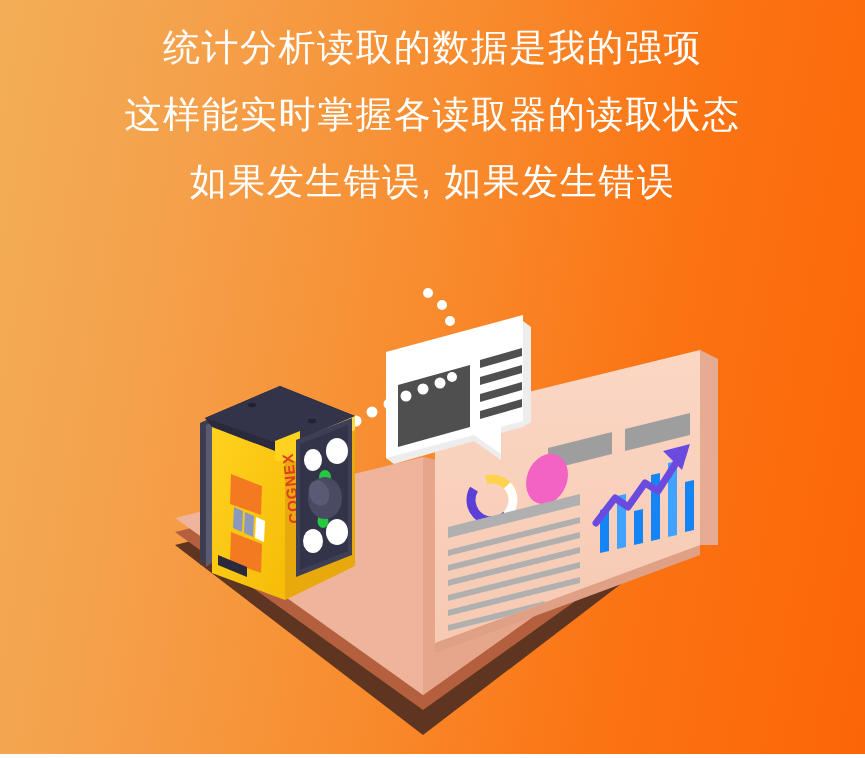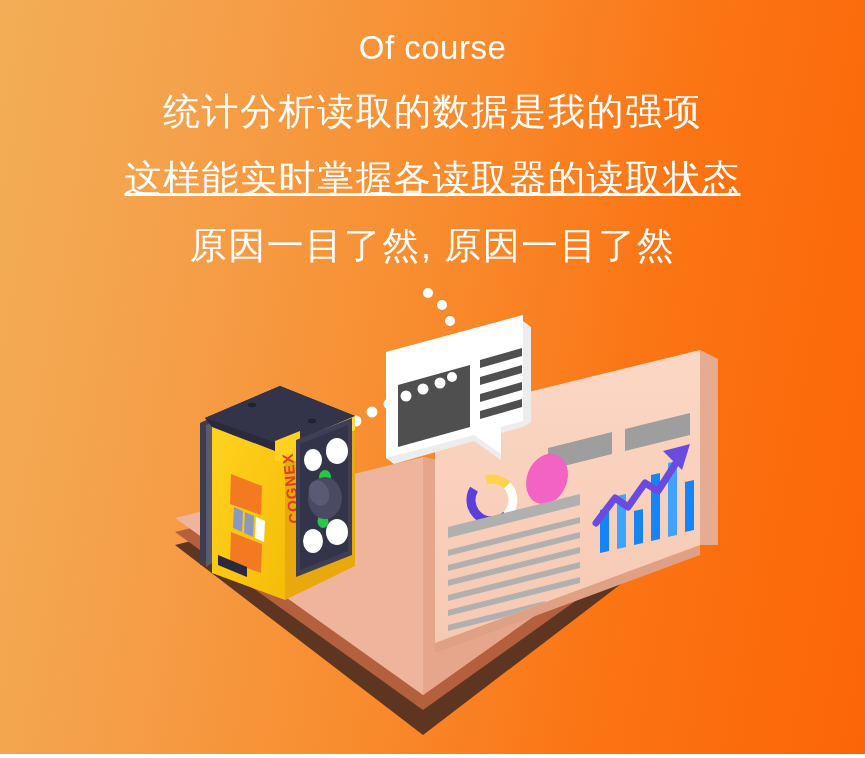--- a/index.html
+++ b/index.html
@@ -30,42 +30,41 @@
   }
   #title-en {
     font-size:33px; font-weight:400; letter-spacing:.5px;
     line-height:1; padding-top:31px;
   }
   .cn-line {
     font-size:37px; font-weight:400; letter-spacing:1.5px;
     line-height:1; color:#ffffff;
   }
   #cn1 { padding-top:29px; }
-  #cn2 { padding-top:30px;text-decoration:underline; }
+  #cn2 { padding-top:30px; }
   #cn3 { padding-top:30px; }
 
   
   #illo {
     position:absolute; left:0; top:255px; width:865px; height:500px;
     z-index:10;
   }
 </style>
 </head>
 <body>
 
 <div id="stage">
 
   <div id="bg"></div>
   <div id="bottom-strip"></div>
 
   <div id="headline">
-    <div id="title-en">Of course</div>
     <div id="cn1" class="cn-line">统计分析读取的数据是我的强项</div>
     <div id="cn2" class="cn-line">这样能实时掌握各读取器的读取状态</div>
-    <div id="cn3" class="cn-line">原因一目了然, 原因一目了然</div>
+    <div id="cn3" class="cn-line">如果发生错误, 如果发生错误</div>
   </div>
 
   <svg id="illo" viewBox="0 0 865 500">
 
     <defs>
       <linearGradient id="gYellow" x1="0" y1="0" x2="1" y2="1">
         <stop offset="0%" stop-color="#FFD21F"></stop>
         <stop offset="100%" stop-color="#F5BC07"></stop>
       </linearGradient>
       <linearGradient id="gPanelTop" x1="0" y1="0" x2="0" y2="1">

